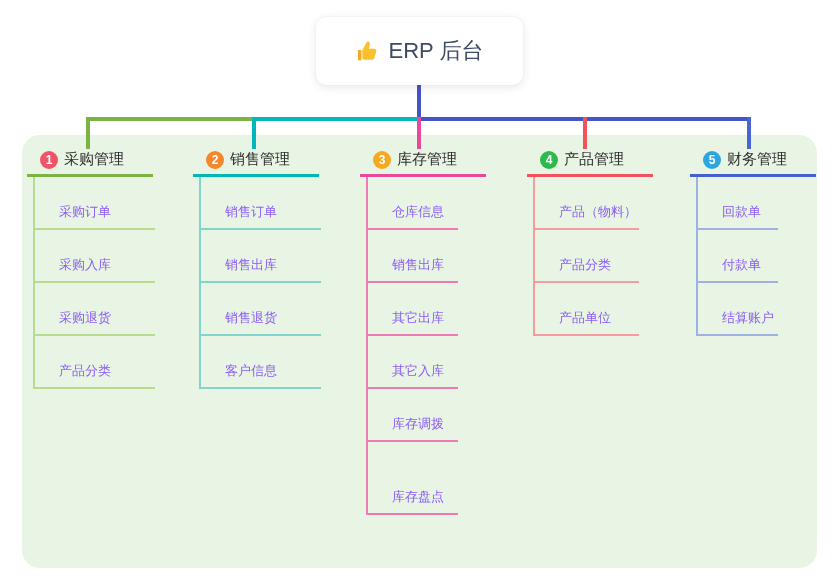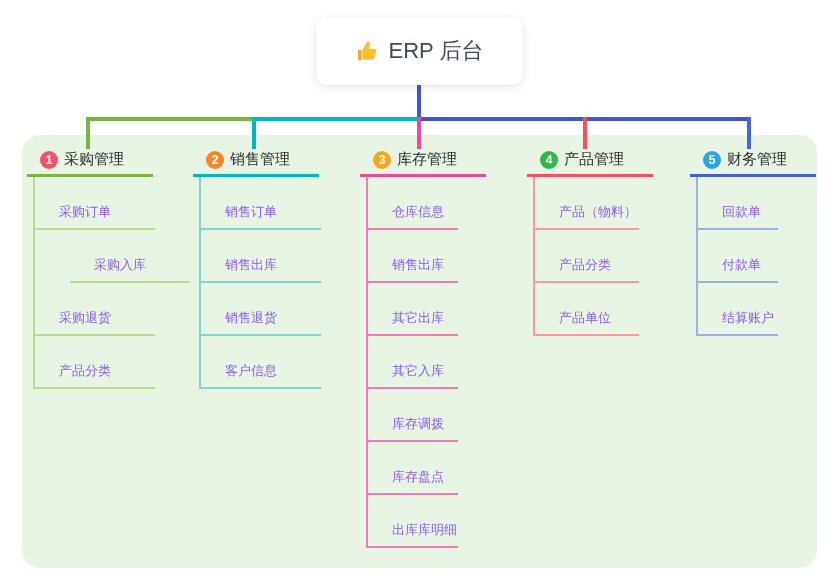--- a/index.html
+++ b/index.html
@@ -56,21 +56,21 @@
       <div class="line" style="left: 747px; top: 117px; width: 4px; height: 32px; background: rgb(71, 102, 210);"></div>
     </div>
   <div id="branches">
       <div class="branch" style="left: 27px;">
         <div class="branch-header" style="border-bottom-color: rgb(124, 179, 66);">
           <span class="badge" style="background: rgb(240, 84, 104);">1</span>
           <span>采购管理</span>
         </div>
         <div class="children" style="border-left-color: rgb(183, 220, 143);">
           <div class="child" style="border-bottom-color: rgb(183, 220, 143); width: 120px; box-sizing: border-box;">采购订单</div>
-          <div class="child" style="border-bottom-color: rgb(183, 220, 143); width: 120px; box-sizing: border-box; margin-left: 35px;">采购入库</div>
+          <div class="child" style="border-bottom-color: rgb(183, 220, 143); width: 120px; box-sizing: border-box;">采购入库</div>
           <div class="child" style="border-bottom-color: rgb(183, 220, 143); width: 120px; box-sizing: border-box;">采购退货</div>
           <div class="child" style="border-bottom-color: rgb(183, 220, 143); width: 120px; box-sizing: border-box;">产品分类</div>
         </div>
       </div>
       <div class="branch" style="left: 193px;">
         <div class="branch-header" style="border-bottom-color: rgb(0, 183, 178);">
           <span class="badge" style="background: rgb(246, 135, 45);">2</span>
           <span>销售管理</span>
         </div>
         <div class="children" style="border-left-color: rgb(130, 212, 204);">
@@ -84,22 +84,21 @@
         <div class="branch-header" style="border-bottom-color: rgb(232, 73, 156);">
           <span class="badge" style="background: rgb(247, 168, 30);">3</span>
           <span>库存管理</span>
         </div>
         <div class="children" style="border-left-color: rgb(240, 122, 181);">
           <div class="child" style="border-bottom-color: rgb(240, 122, 181); width: 90px; box-sizing: border-box; text-align: center;">仓库信息</div>
           <div class="child" style="border-bottom-color: rgb(240, 122, 181); width: 90px; box-sizing: border-box;">销售出库</div>
           <div class="child" style="border-bottom-color: rgb(240, 122, 181); width: 90px; box-sizing: border-box;">其它出库</div>
           <div class="child" style="border-bottom-color: rgb(240, 122, 181); width: 90px; box-sizing: border-box;">其它入库</div>
           <div class="child" style="border-bottom-color: rgb(240, 122, 181); width: 90px; box-sizing: border-box;">库存调拨</div>
-          <div class="child" style="border-bottom-color: rgb(240, 122, 181); width: 90px; box-sizing: border-box;">库存盘点</div>
-          <div class="child" style="border-bottom-color: rgb(240, 122, 181); width: 90px; box-sizing: border-box;">出库库明细</div>
+          <div class="child" style="border-bottom-color: rgb(240, 122, 181); width: 90px; box-sizing: border-box; margin-top: 20px;">库存盘点</div>
         </div>
       </div>
       <div class="branch" style="left: 527px;">
         <div class="branch-header" style="border-bottom-color: rgb(244, 81, 95);">
           <span class="badge" style="background: rgb(46, 184, 78);">4</span>
           <span>产品管理</span>
         </div>
         <div class="children" style="border-left-color: rgb(247, 155, 161);">
           <div class="child" style="border-bottom-color: rgb(247, 155, 161); width: 104px; box-sizing: border-box;">产品（物料）</div>
           <div class="child" style="border-bottom-color: rgb(247, 155, 161); width: 104px; box-sizing: border-box;">产品分类</div>

